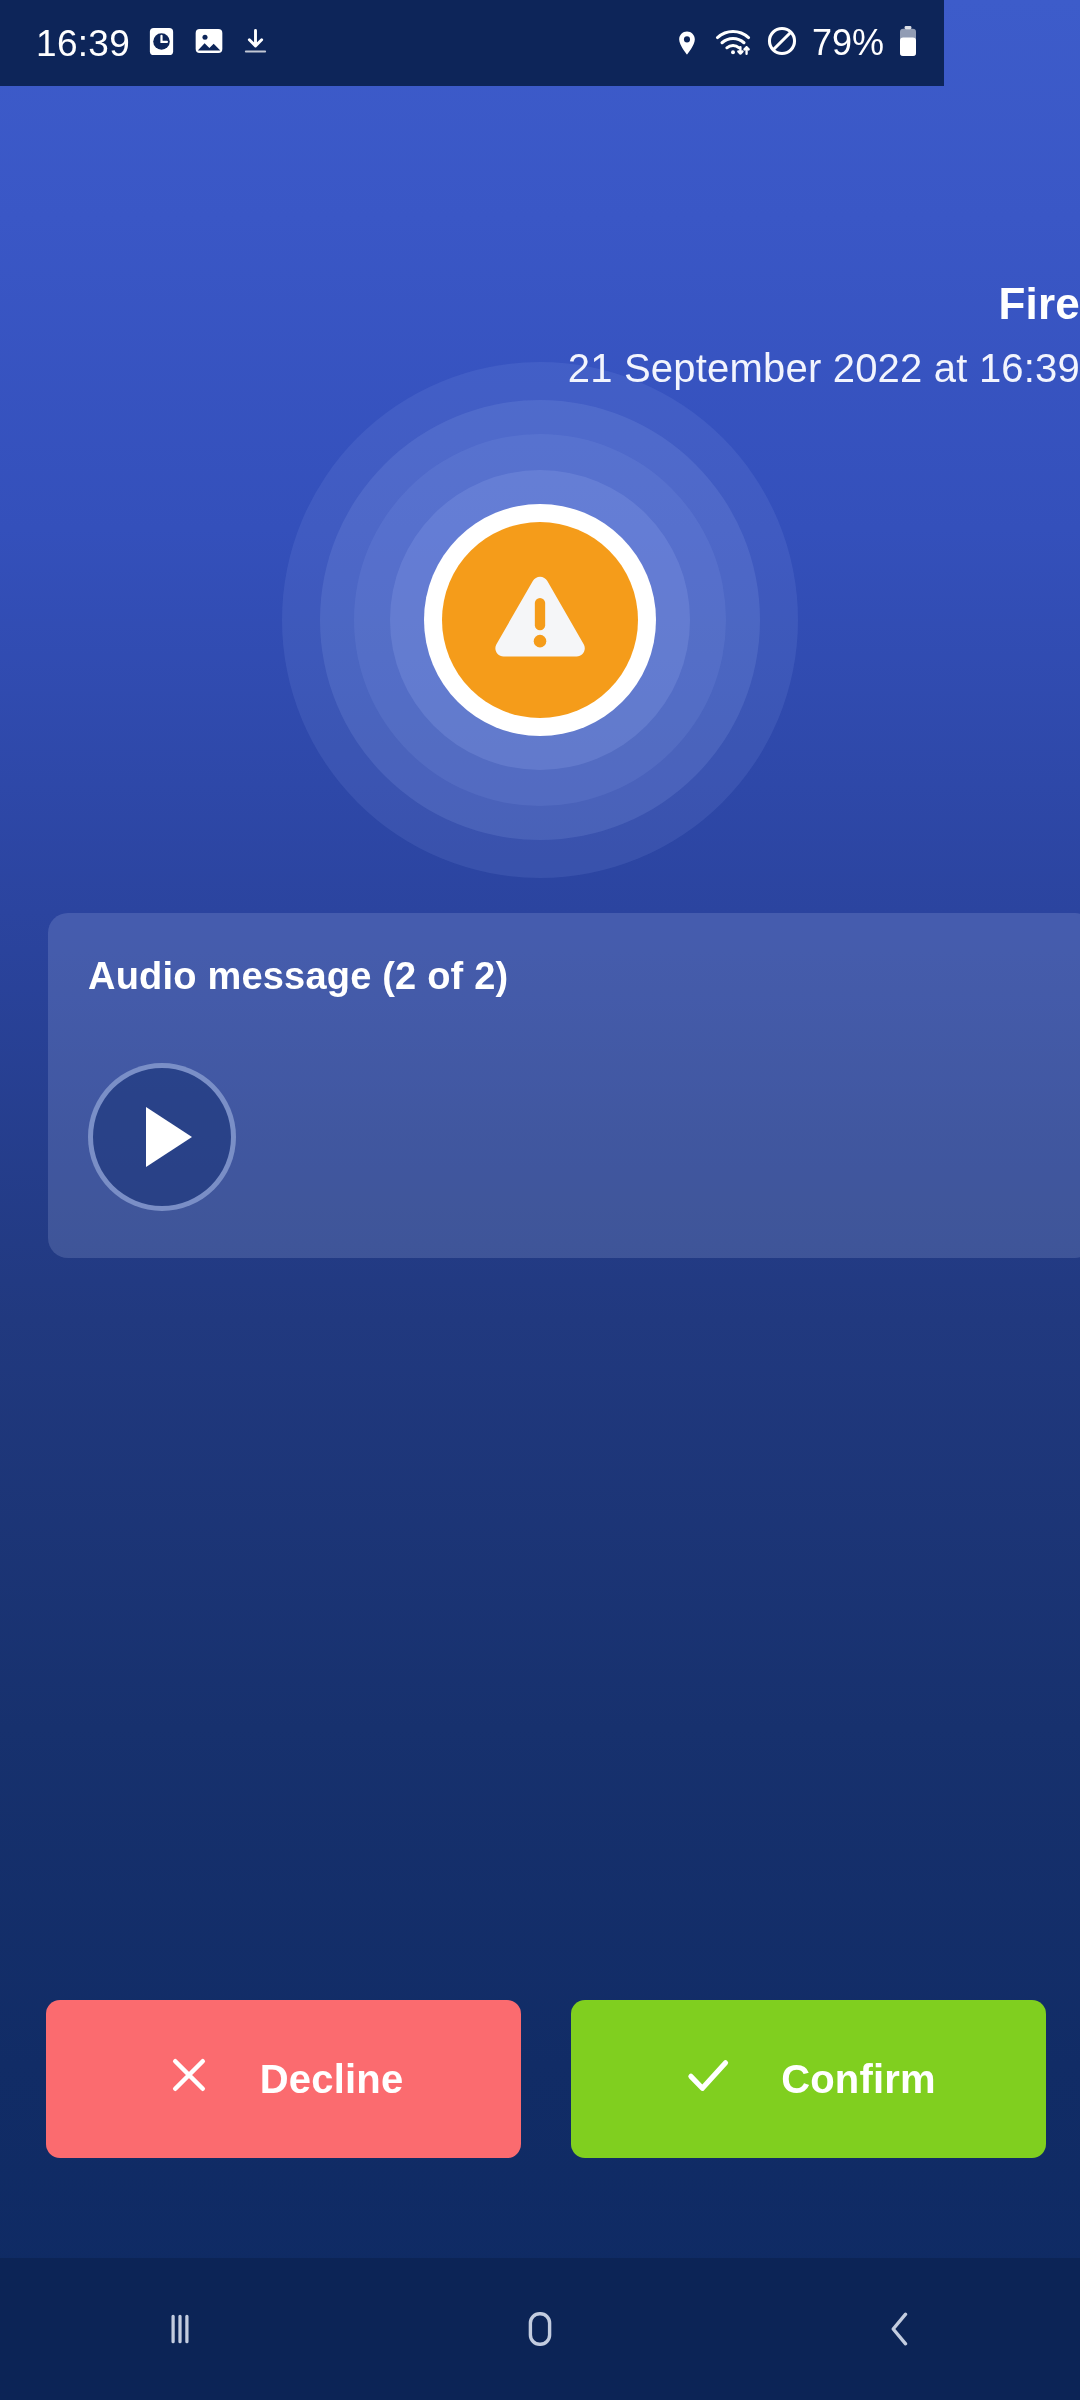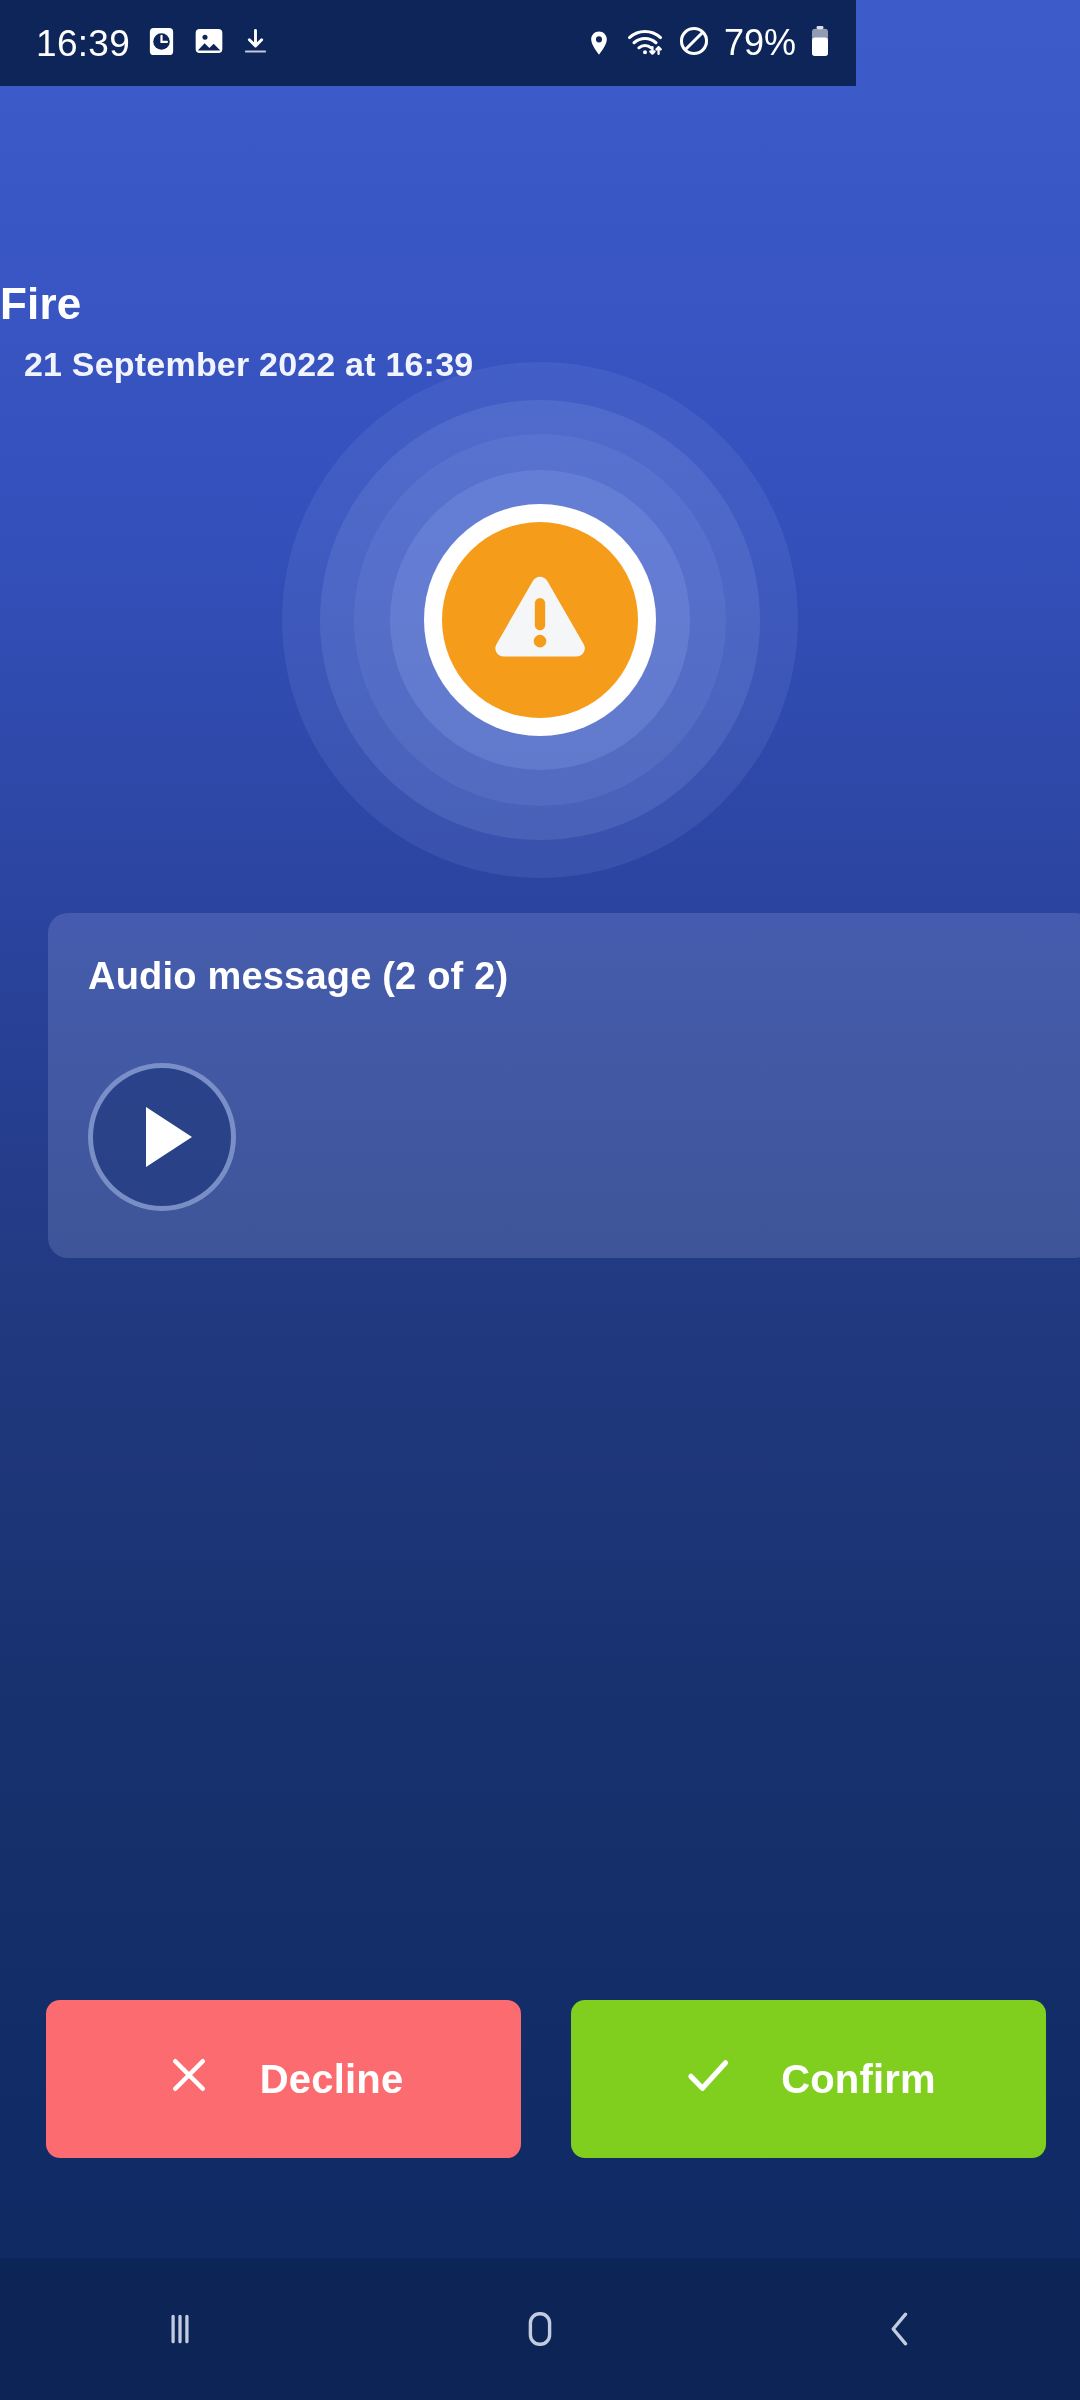--- a/index.html
+++ b/index.html
@@ -22,47 +22,47 @@
         #21397f 55%,
         #17316e 72%,
         #112c66 86%,
         #0e2a63 100%);
     overflow:hidden;
   }
 
   
   #statusbar {
     position:absolute; top:0; left:0;
-    width:856px; height:86px;
+    width:944px; height:86px;
     background:#0d2559;
     display:flex; align-items:center;
     padding:0 26px 0 36px;
     color:#fff;
     z-index:40;
   }
   .sb-left { display:flex; align-items:center; gap:16px; }
   .sb-right { display:flex; align-items:flex-end; gap:14px; margin-left:auto; }
   .sb-time { font-size:37px; letter-spacing:.3px; font-weight:400; line-height:1; }
   .sb-pct { font-size:36px; font-weight:400; line-height:1; }
   .sb-ico { display:block; }
 
   
   #header {
     position:absolute; top:0; left:0; width:1080px;
     padding-top:280px;
-    text-align:left;
+    text-align:right;
     z-index:20;
   }
   #title {
     font-size:44px; font-weight:700; color:#ffffff;
     letter-spacing:.2px; line-height:1.1;
   }
   #subtitle {
     margin-top:18px;
-    font-size:34px; font-weight:700; color:#f2f4fd;
+    font-size:40px; font-weight:400; color:#f2f4fd;
     letter-spacing:.2px; line-height:1.1;padding-left:24px;
   }
 
   
   #pulse-wrap {
     position:absolute;
     left:50%; top:620px;
     transform:translate(-50%,-50%);
     width:520px; height:520px;
     z-index:10;

